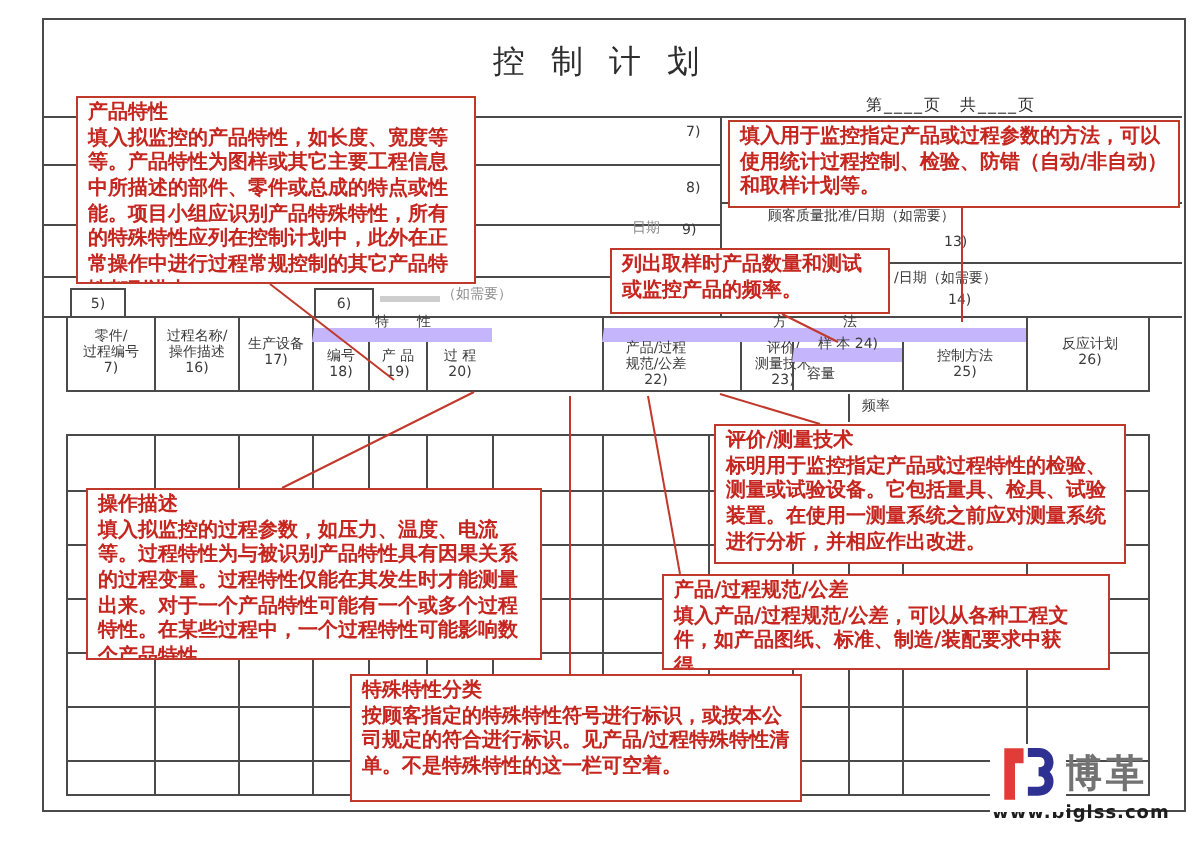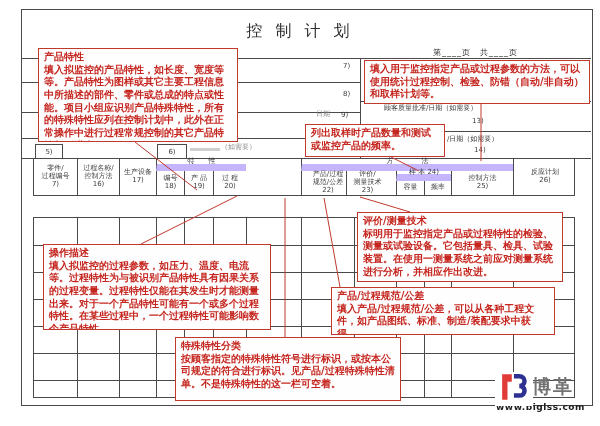--- a/index.html
+++ b/index.html
@@ -70,34 +70,34 @@
 
   <div class="flbl" style="left:384px;top:103px;">顾客质量批准/日期（如需要）</div>
   <div class="fnum" style="left:472px;top:117px;">13)</div>
   <div class="flbl" style="left:447px;top:134px;">/日期（如需要）</div>
   <div class="fnum" style="left:474px;top:146px;">14)</div>
 
   <div id="thead">
     <div class="hc first" style="left:0;top:0;width:43px;height:36px;"><span>零件/
 过程编号</span><span>7)</span></div>
     <div class="hc" style="left:43px;top:0;width:42px;height:36px;"><span>过程名称/
-控制方法</span><span>16)</span></div>
+操作描述</span><span>16)</span></div>
     <div class="hc" style="left:85px;top:0;width:37px;height:36px;"><span>生产设备</span><span>17)</span></div>
     <div class="hc grp" style="left:122px;top:0;width:90px;height:12px;">特　　性</div>
     <div class="hc" style="left:122px;top:12px;width:28px;height:24px;"><span>编号</span><span>18)</span></div>
     <div class="hc" style="left:150px;top:12px;width:29px;height:24px;"><span>产  品</span><span>19)</span></div>
     <div class="hc" style="left:179px;top:12px;width:33px;height:24px;"><span>过  程</span><span>20)</span></div>
     <div class="hc grp" style="left:267px;top:0;width:212px;height:12px;">方　　　　法</div>
     <div class="hc" style="left:267px;top:12px;width:53px;height:24px;"><span>产品/过程
 规范/公差</span><span>22)</span></div>
-    <div class="hc" style="left:312px;top:12px;width:42px;height:24px;"><span>评价/
+    <div class="hc" style="left:336px;top:12px;width:42px;height:24px;"><span>评价/
 测量技术</span><span>23)</span></div>
     <div class="hc grp" style="left:362px;top:12px;width:55px;height:10px;">样 本 24)</div>
     <div class="hc" style="left:362px;top:22px;width:28px;height:14px;"><span>容量</span></div>
-    <div class="hc" style="left:390px;top:22px;width:27px;height:14px;"><span>频率</span></div>
+    <div class="hc" style="left:390px;top:38px;width:27px;height:14px;"><span>频率</span></div>
     <div class="hc" style="left:417px;top:12px;width:62px;height:24px;"><span>控制方法</span><span>25)</span></div>
     <div class="hc" style="left:479px;top:0;width:63px;height:36px;"><span>反应计划</span><span>26)</span></div>
   </div>
 
   <div id="tbody">
     <div class="vl" style="left:43px;"></div>
     <div class="vl" style="left:85px;"></div>
     <div class="vl" style="left:122px;"></div>
     <div class="vl" style="left:150px;"></div>
     <div class="vl" style="left:179px;"></div>

